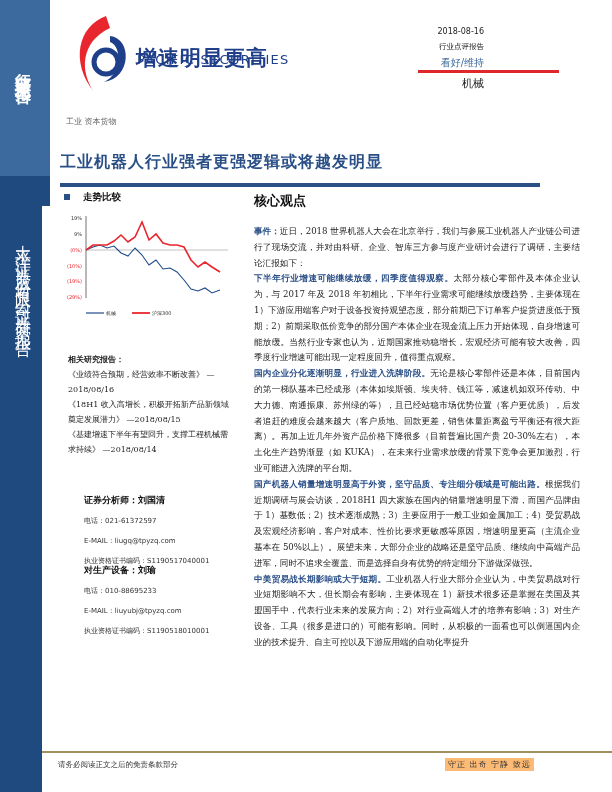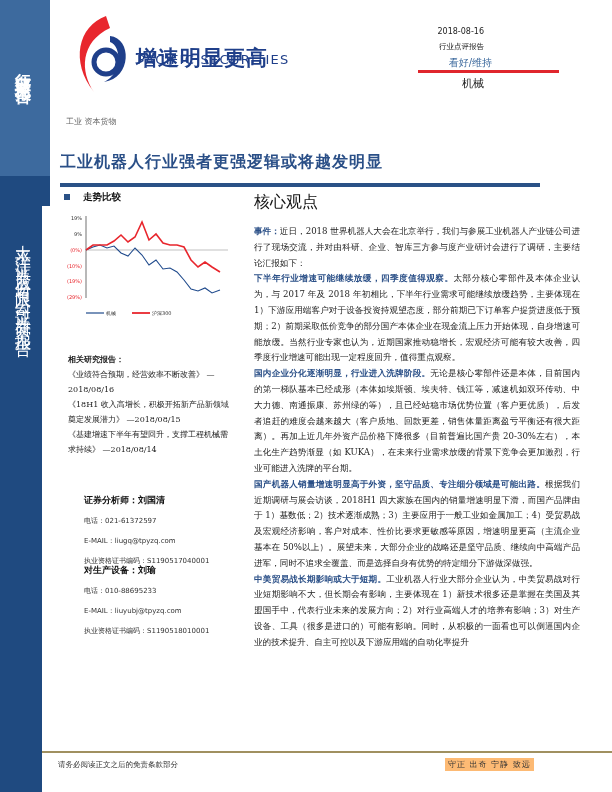--- a/index.html
+++ b/index.html
@@ -13,30 +13,30 @@
   .vtext.top { left: 12px; top: 60px; font-size: 16px; font-weight: bold; letter-spacing: 3px; }
   .vtext.bottom { left: 12px; top: 232px; font-size: 16px; letter-spacing: 6px; }
 
   .logo { position: absolute; left: 66px; top: 12px; width: 70px; height: 90px; }
   .brand-cn { position: absolute; left: 136px; top: 44px; font-family: "DejaVu Sans", sans-serif; font-size: 21px; font-weight: bold; color: #1f3f8a; letter-spacing: 1px; }
   .brand-en { position: absolute; left: 137px; top: 52px; font-family: "DejaVu Sans", sans-serif; font-size: 13px; color: #1f3f8a; letter-spacing: 1.3px; }
   .category { position: absolute; left: 66px; top: 116px; font-size: 8px; color: #666; font-family: "DejaVu Sans", sans-serif; }
 
   .hdr-date { position: absolute; right: 128px; top: 27px; font-size: 8px; font-family: "DejaVu Sans", sans-serif; color: #222; text-align: right; }
   .hdr-type { position: absolute; right: 128px; top: 42px; font-size: 7.5px; font-family: "DejaVu Sans", sans-serif; color: #222; text-align: right; }
-  .hdr-rating { position: absolute; right: 120px; top: 56px; font-size: 10px; font-family: "DejaVu Sans", sans-serif; color: #3d6a9e; text-align: right; }
+  .hdr-rating { position: absolute; right: 128px; top: 56px; font-size: 10px; font-family: "DejaVu Sans", sans-serif; color: #3d6a9e; text-align: right; }
   .hdr-redline { position: absolute; left: 418px; top: 70px; width: 141px; height: 3px; background: #e0262d; }
   .hdr-sector { position: absolute; right: 128px; top: 76px; font-size: 11px; font-family: "DejaVu Sans", sans-serif; color: #222; text-align: right; }
 
   .main-title { position: absolute; left: 60px; top: 152px; width: 552px; text-align: left; font-size: 16px; font-weight: bold; color: #2a4f87; letter-spacing: 1px; }
   .title-bar { position: absolute; left: 60px; top: 183px; width: 480px; height: 4px; background: #2a5186; }
 
   .sec-marker { position: absolute; left: 64px; top: 194px; width: 6px; height: 6px; background: #2a5186; }
   .sec-trend { position: absolute; left: 83px; top: 191px; font-size: 9.5px; font-weight: bold; color: #111; }
-  .sec-core { position: absolute; left: 254px; top: 192px; font-size: 16px; font-weight: normal; color: #111; }
+  .sec-core { position: absolute; left: 254px; top: 192px; font-size: 13px; font-weight: bold; color: #111; }
 
   .chart { position: absolute; left: 62px; top: 210px; width: 176px; height: 110px; }
   .chart .tick { position: absolute; font-family: "DejaVu Sans", sans-serif; font-size: 5px; text-align: right; width: 20px; }
 
   .related { position: absolute; left: 68px; top: 352px; width: 164px; font-size: 8px; line-height: 15px; color: #222; }
   .related .hd { font-weight: bold; }
   .related p { text-indent: 0; }
 
   .analyst { position: absolute; left: 84px; width: 170px; font-family: "DejaVu Sans", sans-serif; font-size: 7px; color: #333; }
   .analyst .name { font-family: "DejaVu Serif", serif; font-size: 9px; font-weight: bold; color: #111; margin-bottom: 9px; }

